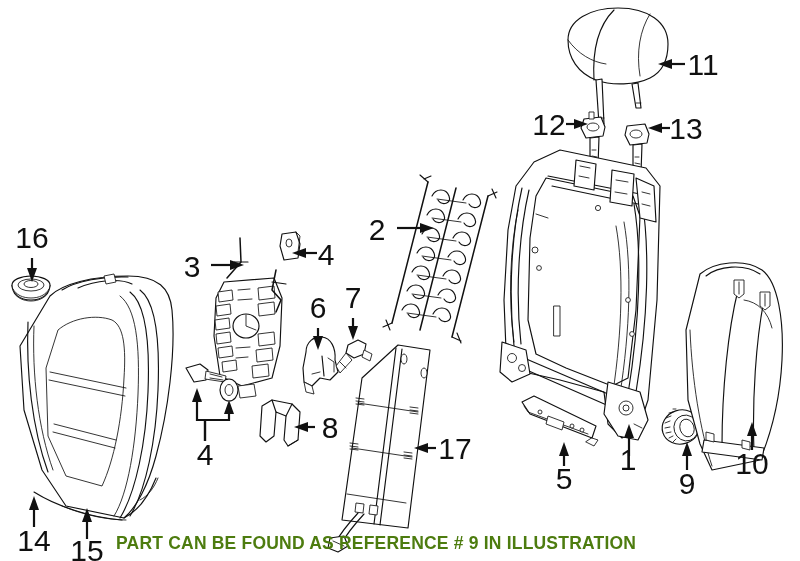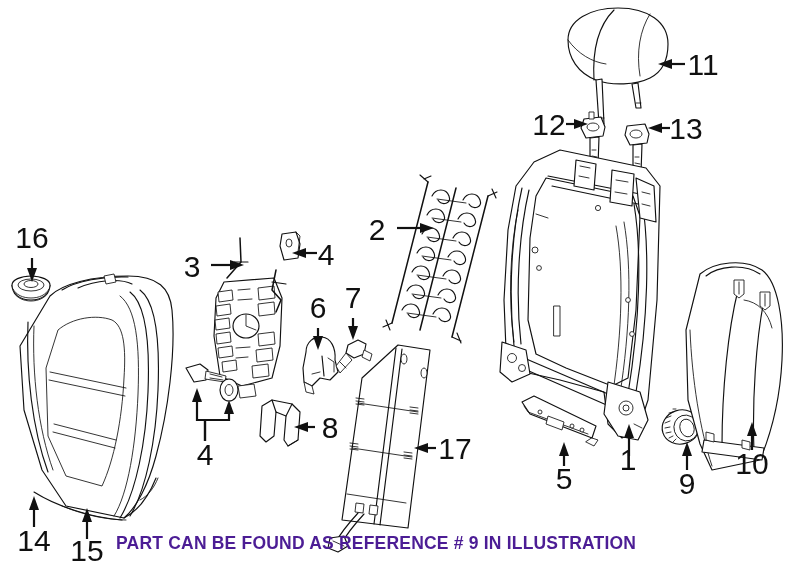--- a/index.html
+++ b/index.html
@@ -30,21 +30,21 @@
     font-weight: 400;
     fill: #101010;
   }
   .note-text {
     position: absolute;
     left: 116px;
     top: 533px;
     font-family: "Liberation Sans", sans-serif;
     font-size: 17.5px;
     font-weight: bold;
-    color: #4c1d95;
+    color: #4d7c0f;
     letter-spacing: 0.2px;
     white-space: nowrap;
   }
   .ln { fill: none; stroke: #111; stroke-width: 1.15; stroke-linecap: round; stroke-linejoin: round; }
   .ln-thin { fill: none; stroke: #111; stroke-width: 0.85; stroke-linecap: round; stroke-linejoin: round; }
   .ln-med { fill: none; stroke: #111; stroke-width: 1.5; stroke-linecap: round; stroke-linejoin: round; }
   .fillwhite { fill: #ffffff; stroke: #111; stroke-width: 1.15; stroke-linejoin: round; }
   .fillwhite-thin { fill: #ffffff; stroke: #111; stroke-width: 0.85; stroke-linejoin: round; }
   .leader { fill: none; stroke: #111; stroke-width: 2.2; stroke-linecap: butt; }
   .arrowhead { fill: #111; stroke: none; }

